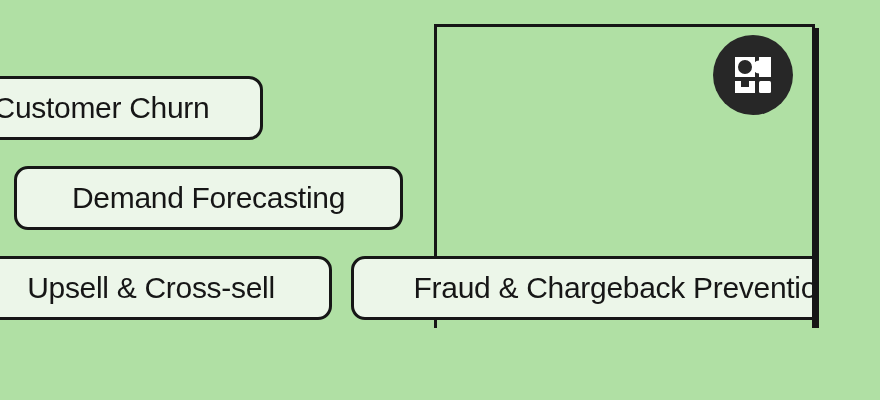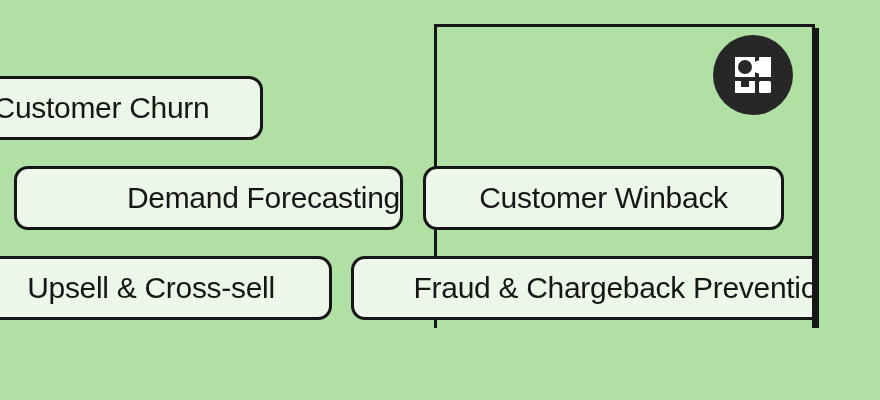--- a/index.html
+++ b/index.html
@@ -52,21 +52,21 @@
     border-radius:14px;
     display:flex;align-items:center;justify-content:center;
     white-space:nowrap;
     color:var(--line);
     font-size:30px;
     letter-spacing:-0.3px;
     z-index:2;
   }
   .p1{left:-60px;top:76px;width:323px;}
   .p2{left:284px;top:76px;width:287px;}
-  .p3{left:14px;top:166px;width:389px;justify-content:flex-end;}
+  .p3{left:14px;top:166px;width:389px;}
   .p4{left:423px;top:166px;width:361px;}
   .p5{left:-30px;top:256px;width:362px;}
   
   .clip6{
     position:absolute;
     left:351px;top:256px;
     width:461px;height:64px;
     overflow:hidden;
     z-index:2;
   }
@@ -94,23 +94,20 @@
 
   <div class="pill p1">
     <span>Customer Churn</span>
   </div>
 
 
   <div class="pill p3">
     <span>Demand Forecasting</span>
   </div>
 
-  <div class="pill p4">
-    <span>Customer Winback</span>
-  </div>
 
   <div class="pill p5">
     <span>Upsell &amp; Cross-sell</span>
   </div>
 
   <div class="clip6">
     <div class="pill p6">
       <span>Fraud &amp; Chargeback Prevention</span>
     </div>
   </div>

